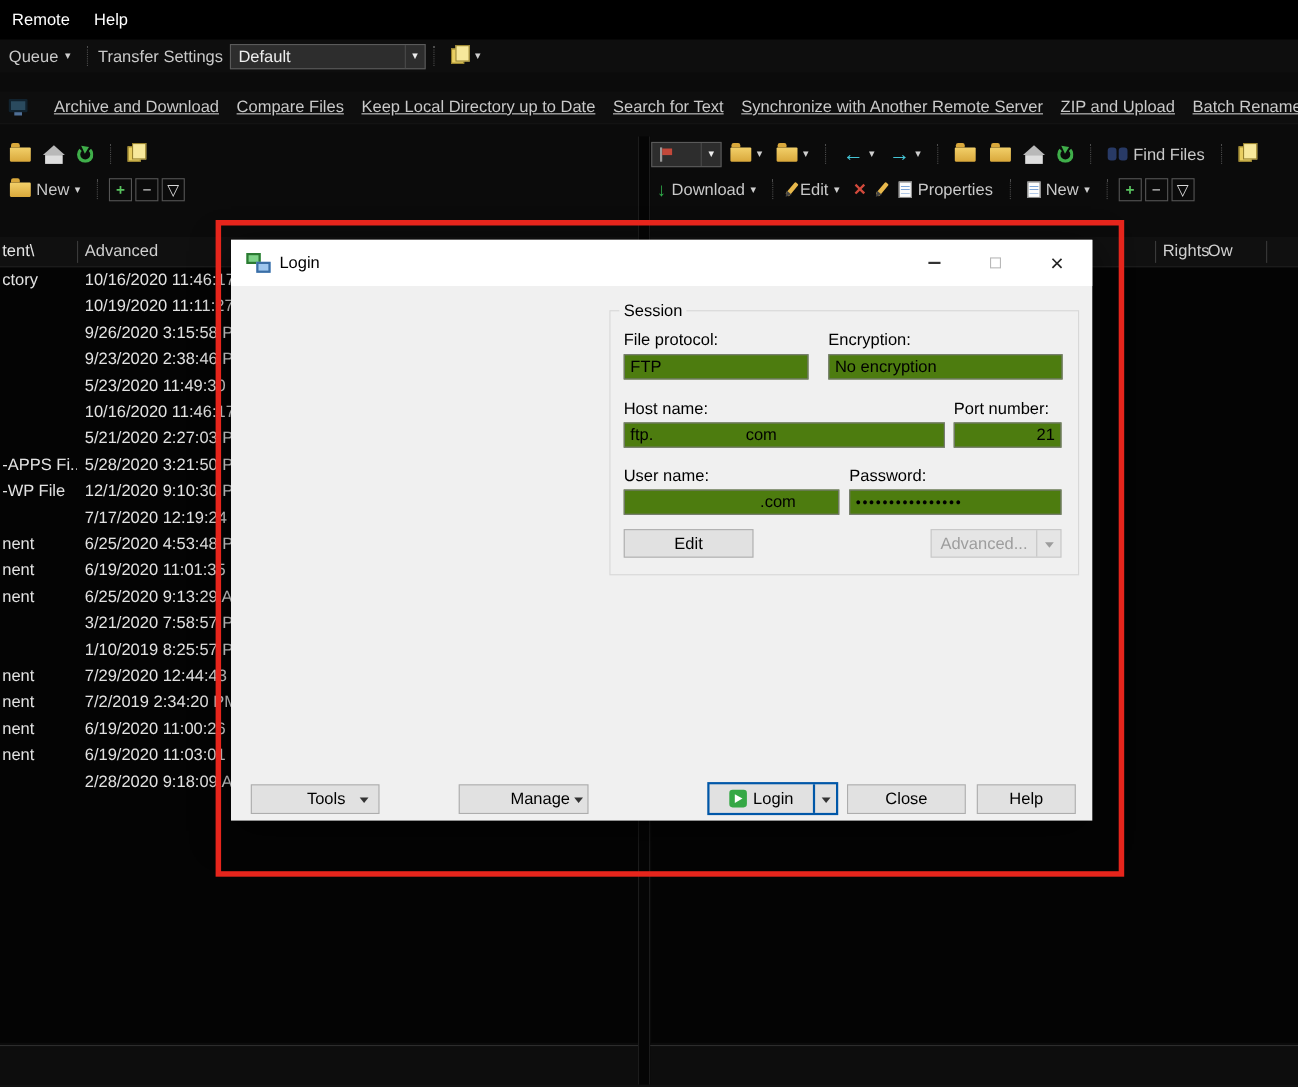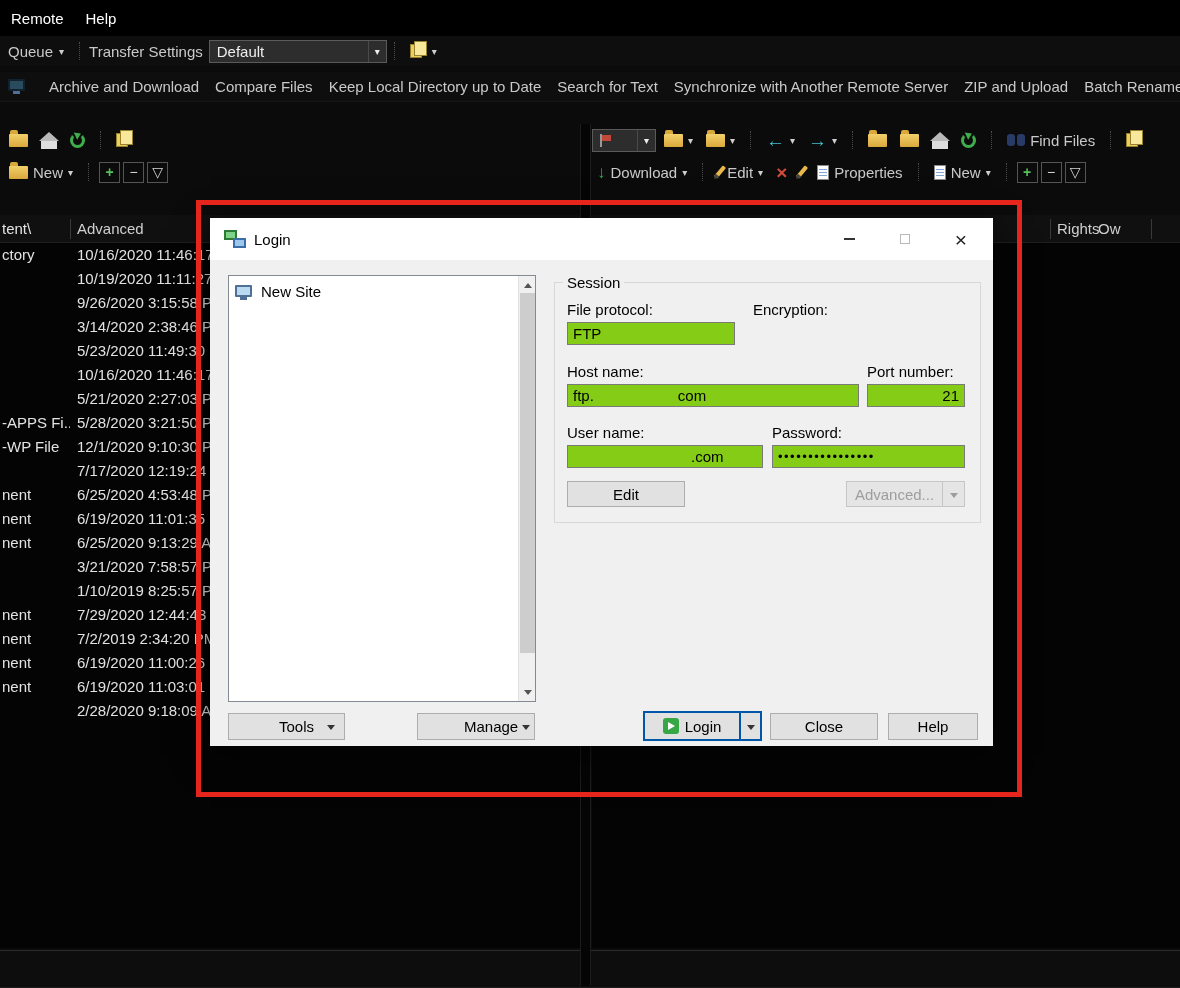--- a/index.html
+++ b/index.html
@@ -5,21 +5,21 @@
   * { margin:0; padding:0; box-sizing:border-box; }
   html,body { background:#000; }
   body { font-family:"Liberation Sans", sans-serif; }
   .screen { position:relative; width:1180px; height:988px; background:#0b0b0b; overflow:hidden; color:#ccc; }
 
   
   .menubar { position:absolute; top:0; left:0; width:100%; height:36px; background:#000; display:flex; align-items:center; font-size:15px; color:#fff; }
   .menu-item { padding:0 11px; cursor:default; }
   .toolbar { position:absolute; left:0; width:100%; display:flex; align-items:center; font-size:15px; color:#c9c9c9; background:#0e0e0e; }
   .toolbar-queue { top:36px; height:30px; }
-  .toolbar-cmds { top:72px; height:30px; border-bottom:1px solid #161616; }
+  .toolbar-cmds { top:83px; height:30px; border-bottom:1px solid #161616;text-decoration:underline; }
   .tb-btn { display:flex; align-items:center; gap:6px; padding:0 8px; height:24px; }
   .tb-sep { width:1px; height:18px; border-left:1px dotted #4d4d4d; margin:0 7px; }
   .tb-label { padding:0 6px 0 2px; }
   .dd { font-size:10px; color:#cfcfcf; }
   .combo-dark { display:flex; align-items:center; justify-content:space-between; width:178px; height:23px; background:#2d2d2d; border:1px solid #5a5a5a; padding-left:7px; color:#eee; }
   .combo-dark .combo-arrow { width:18px; text-align:center; border-left:1px solid #4a4a4a; align-self:stretch; display:flex; align-items:center; justify-content:center; font-size:10px; }
   .combo-dark.small { width:64px; padding-left:5px; }
   .cmd-items { display:flex; align-items:center; margin-left:8px; }
   .cmd-item { padding:0 8px; white-space:nowrap; cursor:default; }
 
@@ -90,21 +90,21 @@
   .tree-item .imonitor { margin-bottom:0; }
   .vscroll { position:absolute; right:0; top:0; width:17px; height:100%; background:#f0f0f0; border-left:1px solid #e2e2e2; }
   .vs-arrow { position:absolute; left:0; width:17px; height:17px; display:flex; align-items:center; justify-content:center; }
   .vs-arrow.up { top:0; } .vs-arrow.down { bottom:0; }
   .tri-up { width:0; height:0; border:4px solid transparent; border-bottom:5px solid #555; margin-bottom:3px; }
   .tri-dn { width:0; height:0; border:4px solid transparent; border-top:5px solid #555; margin-top:3px; }
   .vs-thumb { position:absolute; left:1px; top:17px; width:15px; height:360px; background:#cdcdcd; }
   .group { position:absolute; left:344px; top:64px; width:427px; height:241px; border:1px solid #d8d8d8; }
   .group-legend { position:absolute; top:-9px; left:8px; background:#f0f0f0; padding:0 4px; }
   .dlg-label { position:absolute; white-space:nowrap; }
-  .dlg-input { position:absolute; height:23px; background:#84cc16; border:1px solid #7a7a7a; display:flex; align-items:center; padding:0 5px; white-space:nowrap; overflow:hidden; }
+  .dlg-input { position:absolute; height:23px; background:#4d7c0f; border:1px solid #7a7a7a; display:flex; align-items:center; padding:0 5px; white-space:nowrap; overflow:hidden; }
   .gap { display:inline-block; height:1px; }
   .pwdots { font-size:13px; letter-spacing:1.5px; }
   .btn { position:absolute; height:27px; background:#e1e1e1; border:1px solid #adadad; display:flex; align-items:center; justify-content:center; cursor:default; }
   .btn.small { height:26px; }
   .tri-b { width:0; height:0; border:4px solid transparent; border-top:5px solid #333; margin-top:6px; }
   .tri-b.gray { border-top-color:#9c9c9c; }
   .drop-btn { justify-content:center; gap:0;padding-left:46px; }
   .drop-btn .lblc { flex:1; text-align:center; }
   .drop-btn .arr { width:26px; display:flex; justify-content:center; }
   .split { padding:0; }
@@ -309,21 +309,21 @@
       <div class="frow">
         <span class="fname"></span>
         <span class="fchanged">10/19/2020  11:11:27</span>
       </div>
       <div class="frow">
         <span class="fname"></span>
         <span class="fchanged">9/26/2020  3:15:58 P</span>
       </div>
       <div class="frow">
         <span class="fname"></span>
-        <span class="fchanged">3/14/2020  2:38:46 P</span>
+        <span class="fchanged">9/23/2020  2:38:46 P</span>
       </div>
       <div class="frow">
         <span class="fname"></span>
         <span class="fchanged">5/23/2020  11:49:30</span>
       </div>
       <div class="frow">
         <span class="fname"></span>
         <span class="fchanged">10/16/2020  11:46:17</span>
       </div>
       <div class="frow">
@@ -400,46 +400,34 @@
           </div>
         <div class="winbtn">
             <span class="max-glyph"></span>
           </div>
         <div class="winbtn">
             <span class="close-glyph">×</span>
           </div>
       </div>
     </div>
 
-    <div class="tree">
-      <div class="tree-item">
-        <span class="imonitor"></span>
-        <span>New Site</span>
-      </div>
-      <div class="vscroll">
-        <div class="vs-arrow up">
-            <span class="tri-up"></span>
-          </div>
-        <div class="vs-thumb"></div>
-        <div class="vs-arrow down">
-            <span class="tri-dn"></span>
-          </div>
-      </div>
-    </div>
 
     <div class="group">
       <span class="group-legend">Session</span>
     </div>
 
     <span class="dlg-label" style="left:357px; top:83px">File protocol:</span>
     <div class="dlg-input" style="left:357px; top:104px; width:168px">
       <span>FTP</span>
     </div>
 
     <span class="dlg-label" style="left:543px; top:83px">Encryption:</span>
+    <div class="dlg-input" style="left:543px; top:104px; width:213px">
+      <span>No encryption</span>
+    </div>
 
     <span class="dlg-label" style="left:357px; top:145px">Host name:</span>
     <div class="dlg-input" style="left:357px; top:166px; width:292px">
       <span>ftp.</span>
       <span class="gap" style="width:84px"></span>
       <span>com</span>
     </div>
 
     <span class="dlg-label" style="left:657px; top:145px">Port number:</span>
     <div class="dlg-input" style="left:657px; top:166px; width:98px; justify-content:flex-end">

